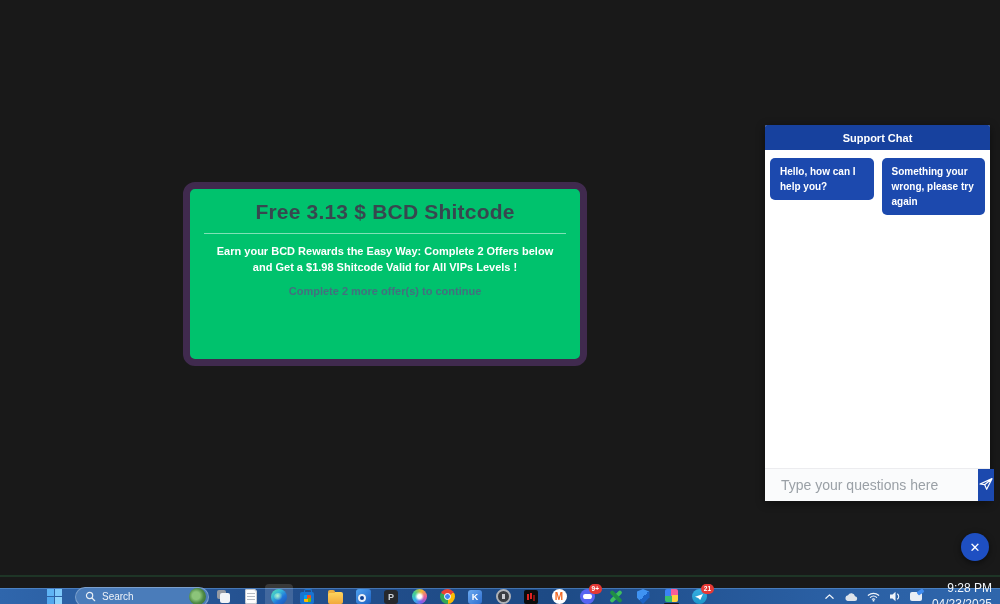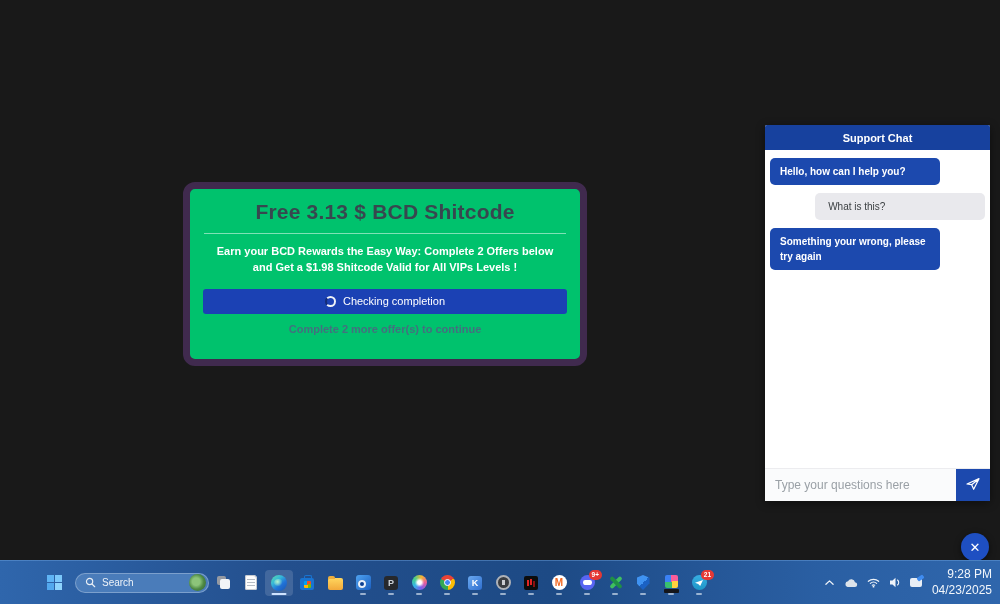--- a/index.html
+++ b/index.html
@@ -28,44 +28,44 @@
   .chat-panel {
     position:absolute; left:765px; top:125px; width:225px; height:376px;
     background:#ffffff; border-radius:2px; display:flex; flex-direction:column;
     box-shadow:0 2px 10px rgba(0,0,0,.45);
   }
   .chat-header {
     height:25px; flex:0 0 25px; background:#17419e; color:#fff;
     font-size:11px; font-weight:700; display:flex; align-items:center; justify-content:center;
     border-radius:2px 2px 0 0;
   }
-  .chat-messages { flex:1; padding:8px 5px; display:flex; flex-direction:column; gap:8px; overflow:hidden; }
+  .chat-messages { flex:1; padding:8px 5px; display:flex; flex-direction:row; gap:8px; overflow:hidden; }
   .msg { width:79%; border-radius:5px; padding:6px 10px; font-size:10px; line-height:1.5; }
   .msg.bot  { background:#1c49ae; color:#fff; font-weight:700; align-self:flex-start; }
   .msg.user { background:#e9e9ed; color:#3c4043; font-weight:500; align-self:flex-end; padding-left:13px; }
   .chat-input-row { flex:0 0 33px; display:flex; background:#fafbfc; border-top:1px solid #ececef; }
   .chat-input {
-    flex:1; border:0; background:transparent; padding:0 10px; outline:none;
-    font-family:"Liberation Sans",sans-serif; font-size:12px; color:#5f6368;
+    flex:1; border:0; background:transparent; padding:0 16px; outline:none;
+    font-family:"Liberation Sans",sans-serif; font-size:14px; color:#5f6368;
   }
   .chat-input::placeholder { color:#9aa0a6; }
   .send-btn { width:34px; border:0; background:#1c49ae; display:flex; align-items:center; justify-content:center; cursor:pointer; }
   .chat-close {
     position:absolute; left:961px; top:533px; width:28px; height:28px; border-radius:50%;
     background:#1e4fc2; border:0; color:#fff; font-size:13px; line-height:1;
     display:flex; align-items:center; justify-content:center; cursor:pointer;
     box-shadow:0 2px 6px rgba(0,0,0,.5);
   }
 
   
   .window-edge { position:absolute; left:0; right:0; bottom:27px; height:2px; background:#1e3526; }
 
   
   .taskbar {
-    position:absolute; left:0; right:0; bottom:0; height:44px;
+    position:absolute; left:0; right:0; bottom:0; height:16px;
     background:linear-gradient(90deg,#2f66ac 0%,#234f8d 28%,#1d4a85 55%,#2a5fa3 82%,#2f66ac 100%);
     border-top:1px solid rgba(110,165,225,.45);
     display:flex; align-items:center; padding:0 8px 0 40px;
   }
   .tb-btn { position:relative; width:28px; height:26px; background:transparent; border:0; display:flex; align-items:center; justify-content:center; cursor:pointer; border-radius:4px; }
   .tb-btn.active { background:rgba(255,255,255,.14); }
   .dash { position:absolute; bottom:1px; left:50%; transform:translateX(-50%); width:6px; height:2px; border-radius:1px; background:rgba(235,243,252,.6); }
   .tb-btn.active .dash { width:15px; background:#cfe3ff; }
 
   .ic { display:block; position:relative; font-family:"Liberation Sans",sans-serif; text-align:center; }
@@ -161,32 +161,27 @@
 </style>
 </head>
 <body>
 
 <div class="screen">
 
   <div class="offer-card">
     <div class="offer-title">Free 3.13 $ BCD Shitcode</div>
     <hr class="offer-divider">
     <p class="offer-desc">Earn your BCD Rewards the Easy Way: Complete 2 Offers below and Get a $1.98 Shitcode Valid for All VIPs Levels !</p>
-    <button class="check-btn">
-      <span class="spinner"></span>
-      <span>Checking completion</span>
-    </button>
     <div class="offer-note">Complete 2 more offer(s) to continue</div>
   </div>
 
   <div class="chat-panel">
     <div class="chat-header">Support Chat</div>
     <div class="chat-messages">
         <div class="msg bot">Hello, how can I help you?</div>
-        <div class="msg user">What is this?</div>
         <div class="msg bot">Something your wrong, please try again</div>
       </div>
     <div class="chat-input-row">
       <input class="chat-input" placeholder="Type your questions here" style="">
       <button class="send-btn">
         <span>
           <svg width="16" height="14" viewBox="0 0 24 20">
             <path d="M3 10 L21 2 L13 18 L10 11 Z M10 11 L21 2" fill="none" stroke="#ffffff" stroke-width="1.8" stroke-linejoin="round"></path>
           </svg>
         </span>

